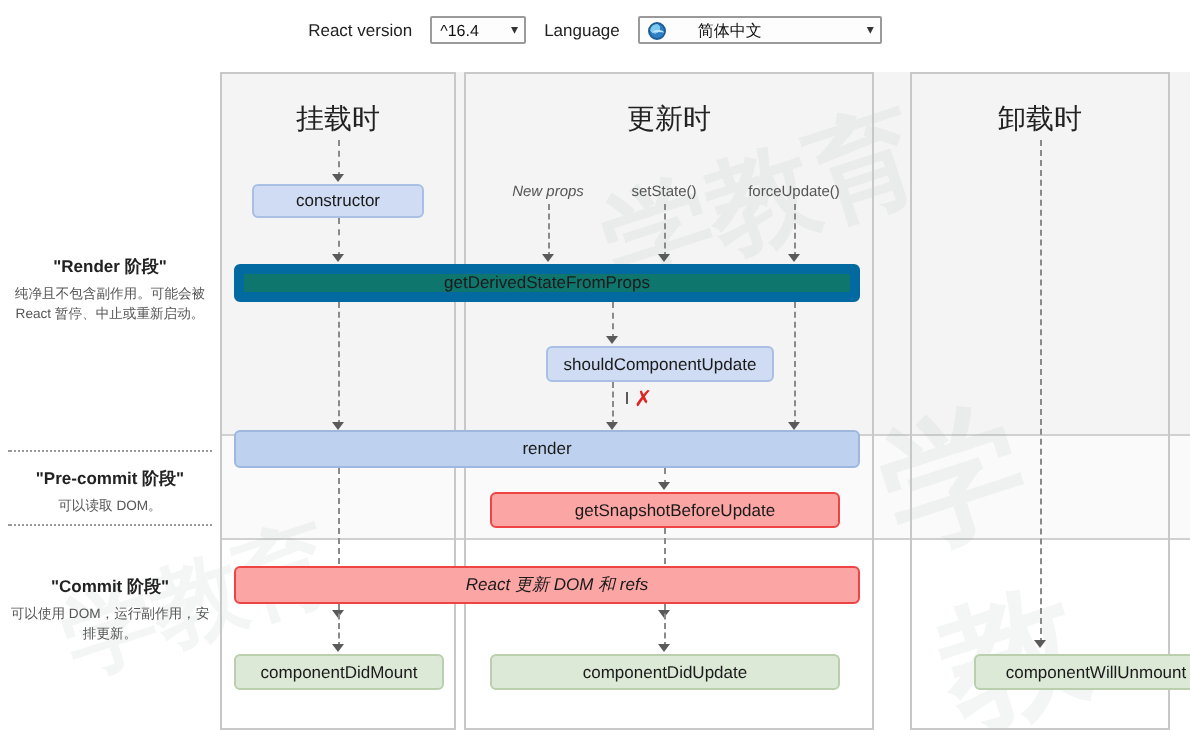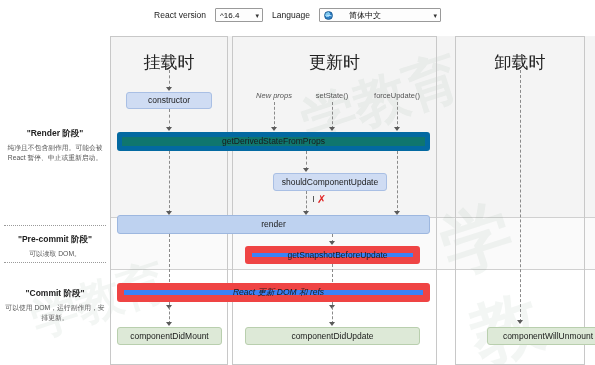--- a/index.html
+++ b/index.html
@@ -58,21 +58,21 @@
   .col {
     position: absolute; top: 6px; height: 329px;
     border: 1px solid #c8c8c8; background: transparent;
   }
   .col-mount  { left: 110px; width: 118px; }
   .col-update { left: 232px; width: 205px; }
   .col-unmount{ left: 455px; width: 130px; }
 
   .col-head {
     position: absolute; top: 14px; width: 100%;
-    text-align: center; font-size: 17px; color: #222; font-weight: 400;
+    text-align: center; font-size: 14px; color: #222; font-weight: 400;
   }
 
   
   .legend { position: absolute; left: 4px; width: 102px; text-align: center; }
   .legend-title { font-size: 8.5px; font-weight: bold; color: #222; margin-bottom: 3px; }
   .legend-desc  { font-size: 6.8px; color: #555; line-height: 1.45; }
   .legend-render    { top: 98px; }
   .legend-precommit { top: 204px; }
   .legend-commit    { top: 258px; }
 
@@ -85,21 +85,21 @@
 
   
   .node {
     position: absolute; display: flex; align-items: center; justify-content: center;
     font-size: 8.5px; border-radius: 3px; text-align: center; white-space: nowrap;
     color: #1a1a1a; line-height: 1;
   }
   .node-blue   { background: #cfdcf3; border: 1px solid #a9bfe4; }
   .node-bluebar{ background: #bed2f0; border: 1px solid #9db7df; }
   .node-white  { background: #0f766e; border: 5px solid #0369a1; }
-  .node-cream  { background: #3b82f6; border: 7px solid #ef4444; padding-left: 10px; }
+  .node-cream  { background: #fca5a5; border: 1px solid #ef4444; padding-left: 10px; }
   .node-green  { background: #dde9d7; border: 1px solid #b9cfae; }
   .node-italic { font-style: italic; }
 
   .trigger {
     position: absolute; font-size: 7.5px; color: #555; white-space: nowrap;
     text-align: center;
   }
   .trigger-italic { font-style: italic; }
 
   

